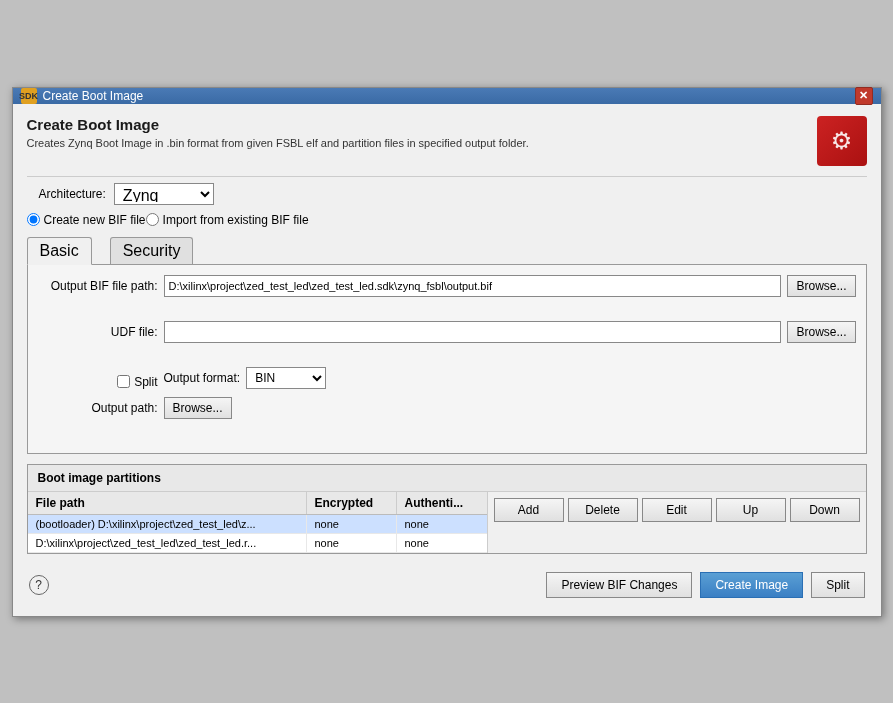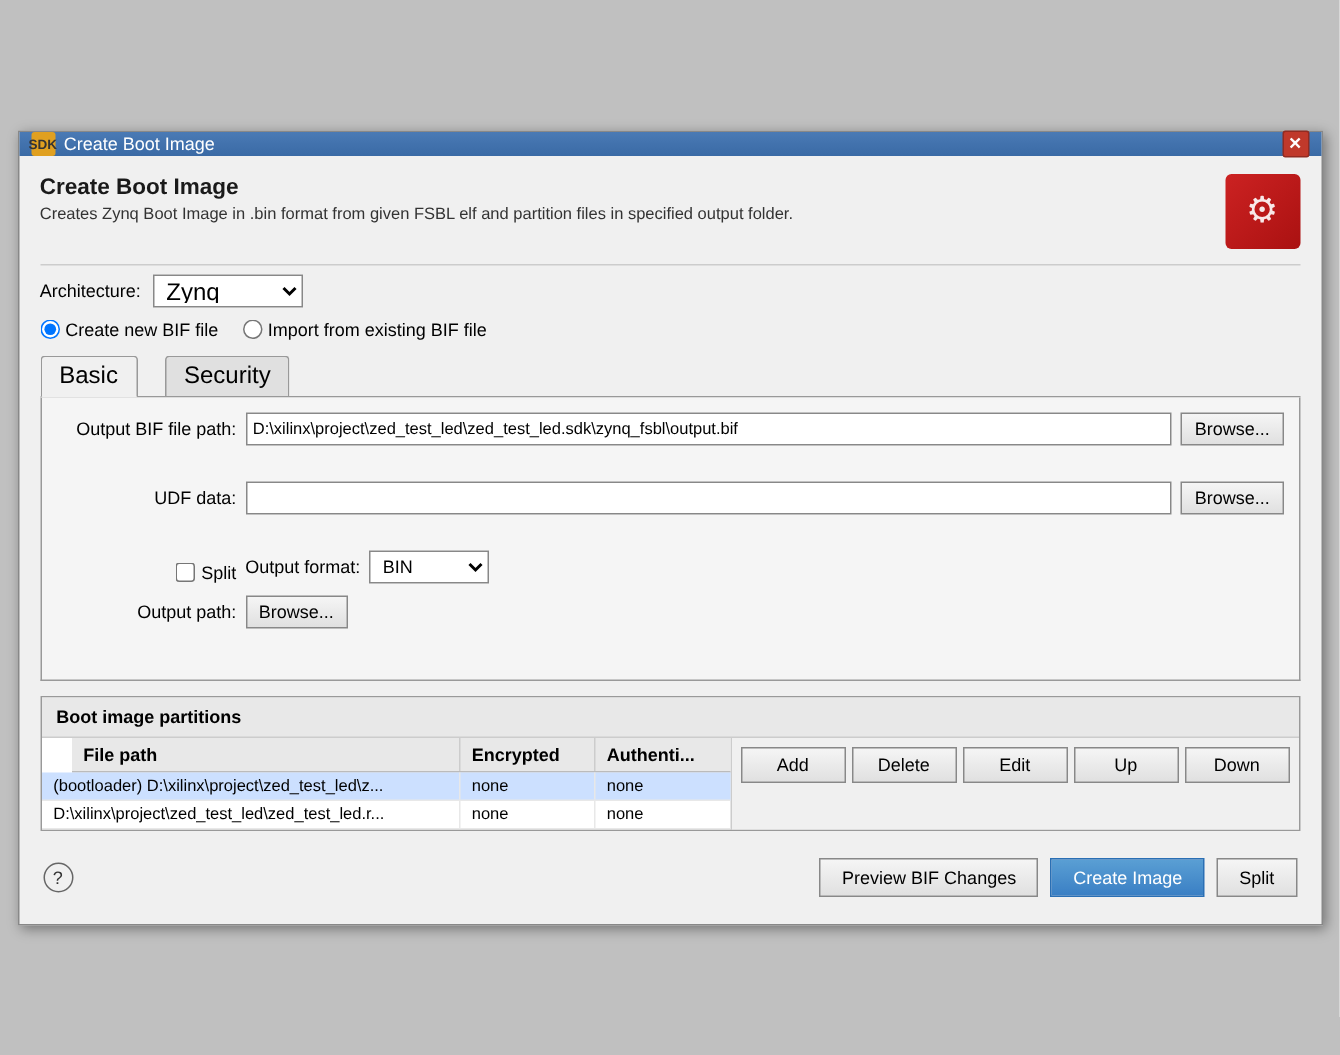--- a/index.html
+++ b/index.html
@@ -100,33 +100,33 @@
       opacity: 0.9;
     }
     .arch-row {
       display: flex;
       align-items: center;
       gap: 8px;
       margin-bottom: 8px;
     }
     .arch-label {
       font-size: 12px;
+      margin-left: 12px;
     }
     .arch-select {
       border: 1px solid #888;
       background: white;
       padding: 2px 4px;
       font-size: 16px;
       height: 22px;
       width: 100px;
     }
     .radio-row {
       display: flex;
       align-items: flex-end;
-      gap: 16px;
       margin-bottom: 10px;
     }
     .radio-option {
       display: flex;
       align-items: center;
       gap: 4px;
       font-size: 12px;
     }
     .tabs-container {
       margin-bottom: 10px;
@@ -229,21 +229,20 @@
       gap: 0;
     }
     .table-area {
       flex: 1;
       border-right: 1px solid #ccc;
     }
     .table-header {
       display: flex;
       background: #e8e8e8;
       border-bottom: 1px solid #bbb;
-      margin-left: 20px;
     }
     .th {
       padding: 4px 8px;
       font-size: 12px;
       font-weight: bold;
       border-right: 1px solid #ccc;
     }
     .th:last-child { border-right: none; }
     .th-filepath { flex: 3; }
     .th-encrypted { width: 90px; }
@@ -370,21 +369,21 @@
       </div>
       <div class="tab-content">
 
         <div class="form-row">
           <span class="form-label">Output BIF file path:</span>
           <input class="form-input" type="text" value="D:\xilinx\project\zed_test_led\zed_test_led.sdk\zynq_fsbl\output.bif" style="">
           <button class="browse-btn">Browse...</button>
         </div>
 
         <div class="form-row">
-          <span class="form-label">UDF data:</span>
+          <span class="form-label">UDF file:</span>
           <input class="form-input" type="text" value="" style="">
           <button class="browse-btn">Browse...</button>
         </div>
 
         <div class="split-format-row">
           <div class="split-section">
             <input type="checkbox" style="">
             <span>Split</span>
           </div>
           <div class="format-section">

